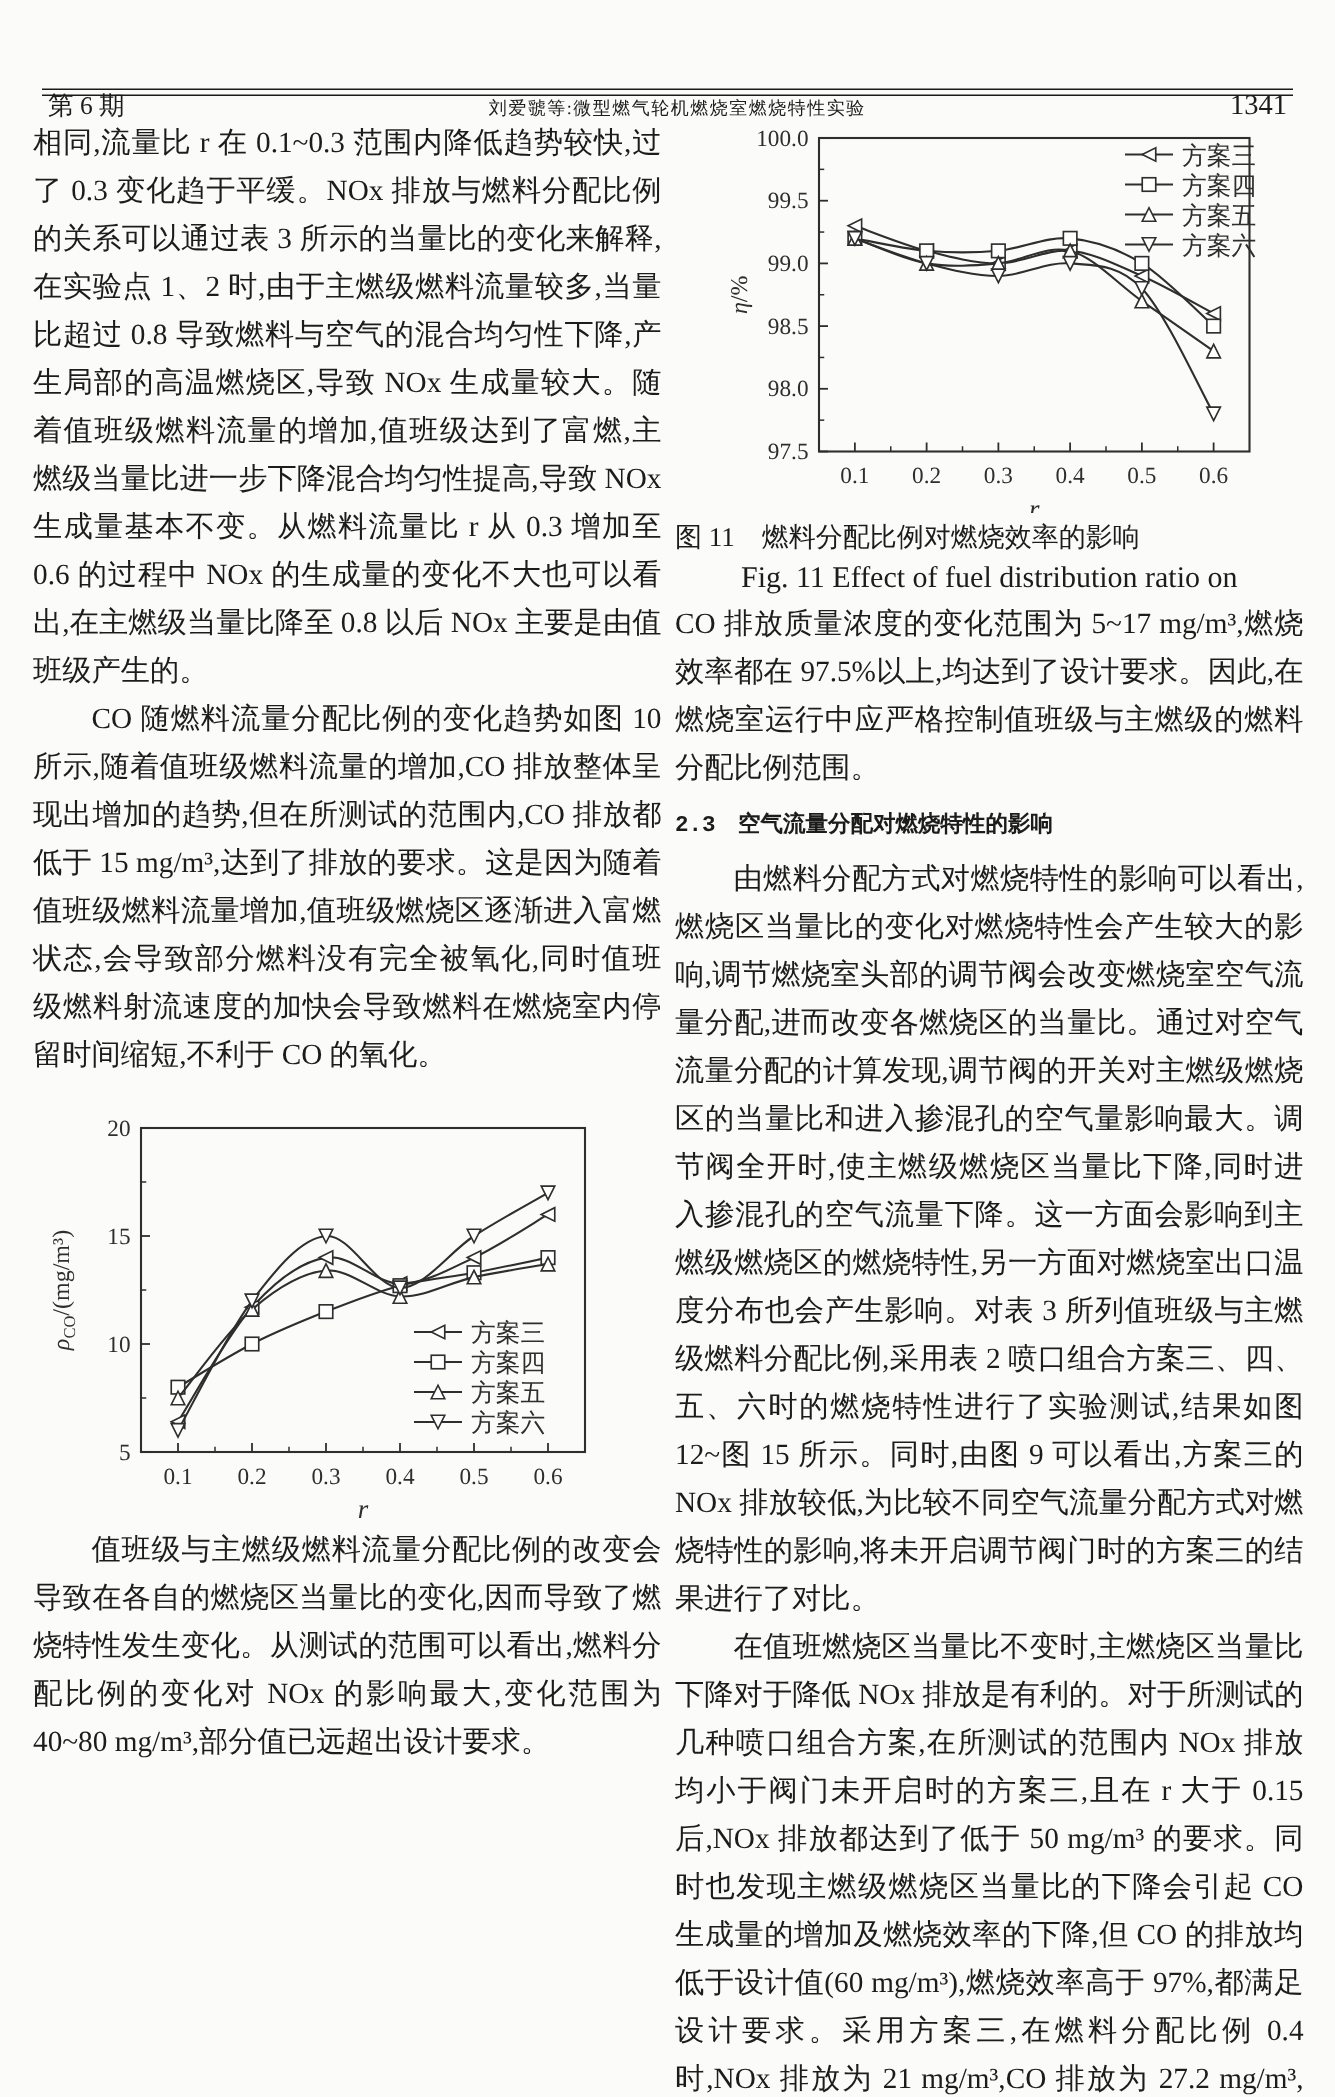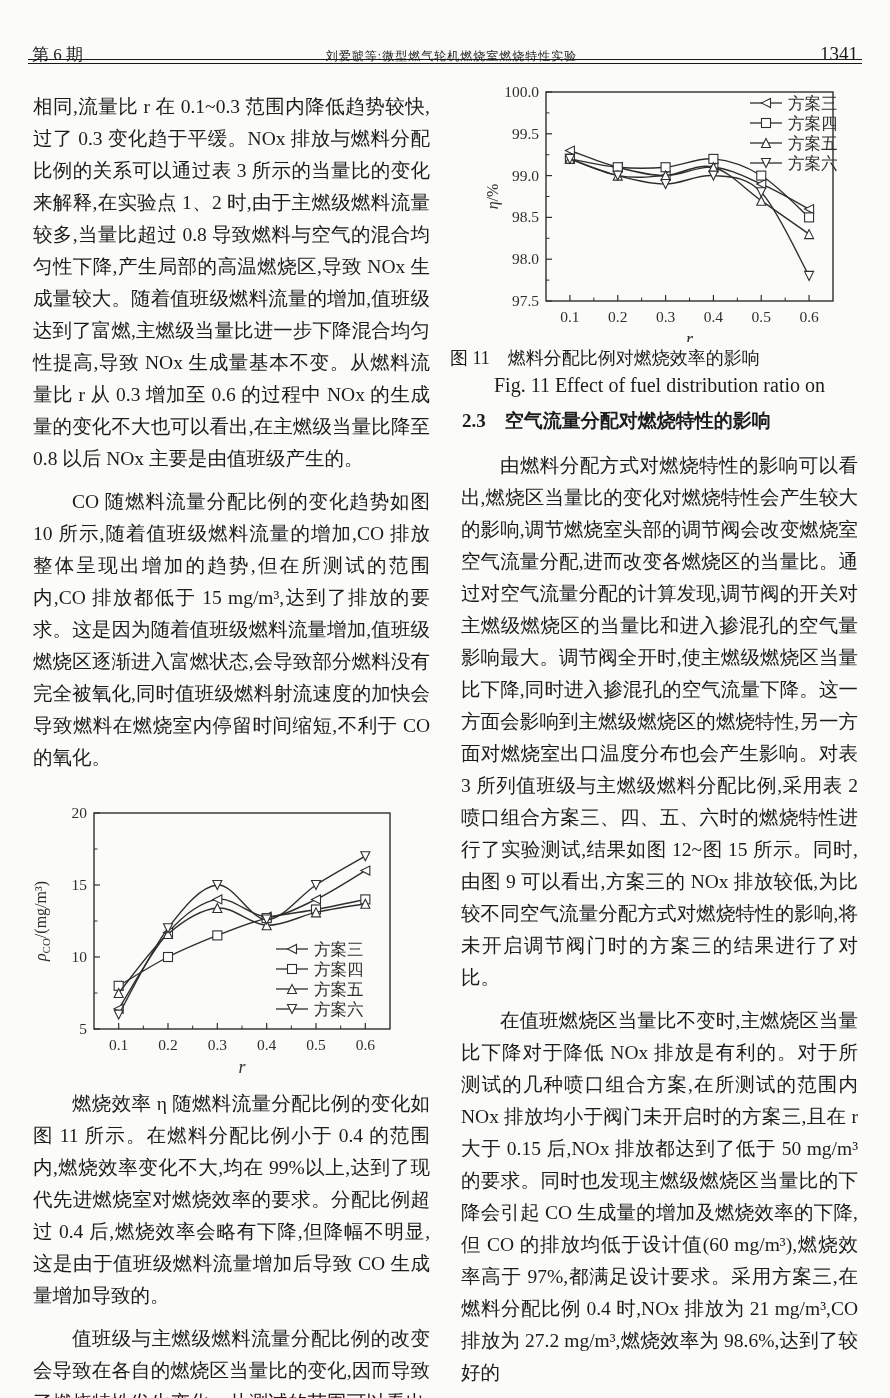--- a/index.html
+++ b/index.html
@@ -2,46 +2,46 @@
 <html><head>
 <meta charset="utf-8">
 <style>
   html,body{margin:0;padding:0;}
   body{
     width:890px;height:1398px;position:relative;overflow:hidden;
     background:#fbfbf9;color:#1c1c1c;
     font-family:"Liberation Serif","DejaVu Serif",serif;
   }
   .header-row{
-    position:absolute;top:8px;left:32px;right:32px;
+    position:absolute;top:24px;left:32px;right:32px;
     display:flex;justify-content:space-between;align-items:baseline;
     font-size:17px;
   }
   .header-row .hdr-title{font-size:12px;letter-spacing:1px;margin-top:40px;}
   .header-row .hdr-page{font-size:19px;}
   .rule{
     position:absolute;top:59px;left:28px;right:28px;height:3px;
     border-top:1.6px solid #1a1a1a;border-bottom:1.6px solid #1a1a1a;
   }
   .col{
     position:absolute;top:80px;width:419px;
     font-size:19.5px;line-height:32px;text-align:justify;
   }
   .col-left{left:22px;}
   .col-right{left:450px;}
-  p.para{margin:11px;text-indent:2em;}
+  p.para{margin:0;text-indent:2em;}
   p.para.no-indent{text-indent:0;}
   figure{margin:4px 0 2px 0;}
   figure svg{display:block;}
   .caption-zh{ text-align:left;font-size:18px;line-height:28px;margin-top:2px;}
   .caption-en{ text-align:center;font-size:20px;line-height:27px;}
   .section-heading{
-    margin:4px 0 2px 12px;
-    font-family:Liberation Serif, serif;
-    font-weight:bold;font-size:19px;line-height:36px;text-align:left;
+    margin:4px 0 2px 0;
+    font-family:Liberation Mono, monospace;
+    font-weight:bold;font-size:15px;line-height:36px;text-align:left;
   }
 </style>
 </head>
 <body>
 
 <div class="header-row">
   <span>第 6 期</span>
   <span class="hdr-title">刘爱虢等:微型燃气轮机燃烧室燃烧特性实验</span>
   <span class="hdr-page">1341</span>
 </div>
@@ -118,21 +118,20 @@
         <rect x="265.5" y="179.5" width="9" height="9" fill="#fff" stroke="#2e2e2e" stroke-width="1.1"></rect>
         <text x="292" y="190" font-family="&quot;Liberation Serif&quot;,&quot;DejaVu Serif&quot;,serif" font-size="16.5px" fill="#2e2e2e">方案四</text>
         <line x1="254" y1="204" x2="286" y2="204" stroke="#2e2e2e" stroke-width="1.3"></line>
         <polygon points="270,199.5 265.5,208.5 274.5,208.5" fill="#fff" stroke="#2e2e2e" stroke-width="1.1"></polygon>
         <text x="292" y="210" font-family="&quot;Liberation Serif&quot;,&quot;DejaVu Serif&quot;,serif" font-size="16.5px" fill="#2e2e2e">方案五</text>
         <line x1="254" y1="224" x2="286" y2="224" stroke="#2e2e2e" stroke-width="1.3"></line>
         <polygon points="270,228.5 265.5,219.5 274.5,219.5" fill="#fff" stroke="#2e2e2e" stroke-width="1.1"></polygon>
         <text x="292" y="230" font-family="&quot;Liberation Serif&quot;,&quot;DejaVu Serif&quot;,serif" font-size="16.5px" fill="#2e2e2e">方案六</text>
       </svg>
   </figure>
-  <p class="para">燃烧效率 η 随燃料流量分配比例的变化如图 11 所示。在燃料分配比例小于 0.4 的范围内,燃烧效率变化不大,均在 99%以上,达到了现代先进燃烧室对燃烧效率的要求。分配比例超过 0.4 后,燃烧效率会略有下降,但降幅不明显,这是由于值班级燃料流量增加后导致 CO 生成量增加导致的。</p>
   <p class="para">值班级与主燃级燃料流量分配比例的改变会导致在各自的燃烧区当量比的变化,因而导致了燃烧特性发生变化。从测试的范围可以看出,燃料分配比例的变化对 NOx 的影响最大,变化范围为 40~80 mg/m³,部分值已远超出设计要求。</p>
 </div>
 
 <div class="col col-right">
   <figure>
     <svg width="420" height="258">
         <rect x="96" y="8" width="287" height="209" fill="none" stroke="#2e2e2e" stroke-width="1.4"></rect>
         <line x1="119.91666666666667" y1="217" x2="119.91666666666667" y2="211" stroke="#2e2e2e" stroke-width="1.2"></line>
         <text x="119.91666666666667" y="238" text-anchor="middle" font-family="&quot;Liberation Serif&quot;,&quot;DejaVu Serif&quot;,serif" font-size="15.5px" fill="#2e2e2e">0.1</text>
         <line x1="143.83333333333334" y1="217" x2="143.83333333333334" y2="213.5" stroke="#2e2e2e" stroke-width="1"></line>
@@ -208,16 +207,17 @@
         <text x="338" y="65" font-family="&quot;Liberation Serif&quot;,&quot;DejaVu Serif&quot;,serif" font-size="16.5px" fill="#2e2e2e">方案五</text>
         <line x1="300" y1="79" x2="332" y2="79" stroke="#2e2e2e" stroke-width="1.3"></line>
         <polygon points="316,83.5 311.5,74.5 320.5,74.5" fill="#fff" stroke="#2e2e2e" stroke-width="1.1"></polygon>
         <text x="338" y="85" font-family="&quot;Liberation Serif&quot;,&quot;DejaVu Serif&quot;,serif" font-size="16.5px" fill="#2e2e2e">方案六</text>
       </svg>
     <figcaption>
       <div class="caption-zh">图 11　燃料分配比例对燃烧效率的影响</div>
       <div class="caption-en">Fig. 11  Effect of fuel distribution ratio on</div>
     </figcaption>
   </figure>
+  <p class="para no-indent">CO 排放质量浓度的变化范围为 5~17 mg/m³,燃烧效率都在 97.5%以上,均达到了设计要求。因此,在燃烧室运行中应严格控制值班级与主燃级的燃料分配比例范围。</p>
   <h3 class="section-heading">2.3　空气流量分配对燃烧特性的影响</h3>
   <p class="para">由燃料分配方式对燃烧特性的影响可以看出,燃烧区当量比的变化对燃烧特性会产生较大的影响,调节燃烧室头部的调节阀会改变燃烧室空气流量分配,进而改变各燃烧区的当量比。通过对空气流量分配的计算发现,调节阀的开关对主燃级燃烧区的当量比和进入掺混孔的空气量影响最大。调节阀全开时,使主燃级燃烧区当量比下降,同时进入掺混孔的空气流量下降。这一方面会影响到主燃级燃烧区的燃烧特性,另一方面对燃烧室出口温度分布也会产生影响。对表 3 所列值班级与主燃级燃料分配比例,采用表 2 喷口组合方案三、四、五、六时的燃烧特性进行了实验测试,结果如图 12~图 15 所示。同时,由图 9 可以看出,方案三的 NOx 排放较低,为比较不同空气流量分配方式对燃烧特性的影响,将未开启调节阀门时的方案三的结果进行了对比。</p>
   <p class="para">在值班燃烧区当量比不变时,主燃烧区当量比下降对于降低 NOx 排放是有利的。对于所测试的几种喷口组合方案,在所测试的范围内 NOx 排放均小于阀门未开启时的方案三,且在 r 大于 0.15 后,NOx 排放都达到了低于 50 mg/m³ 的要求。同时也发现主燃级燃烧区当量比的下降会引起 CO 生成量的增加及燃烧效率的下降,但 CO 的排放均低于设计值(60 mg/m³),燃烧效率高于 97%,都满足设计要求。采用方案三,在燃料分配比例 0.4 时,NOx 排放为 21 mg/m³,CO 排放为 27.2 mg/m³,燃烧效率为 98.6%,达到了较好的</p>
 </div>
 
 </body></html>

